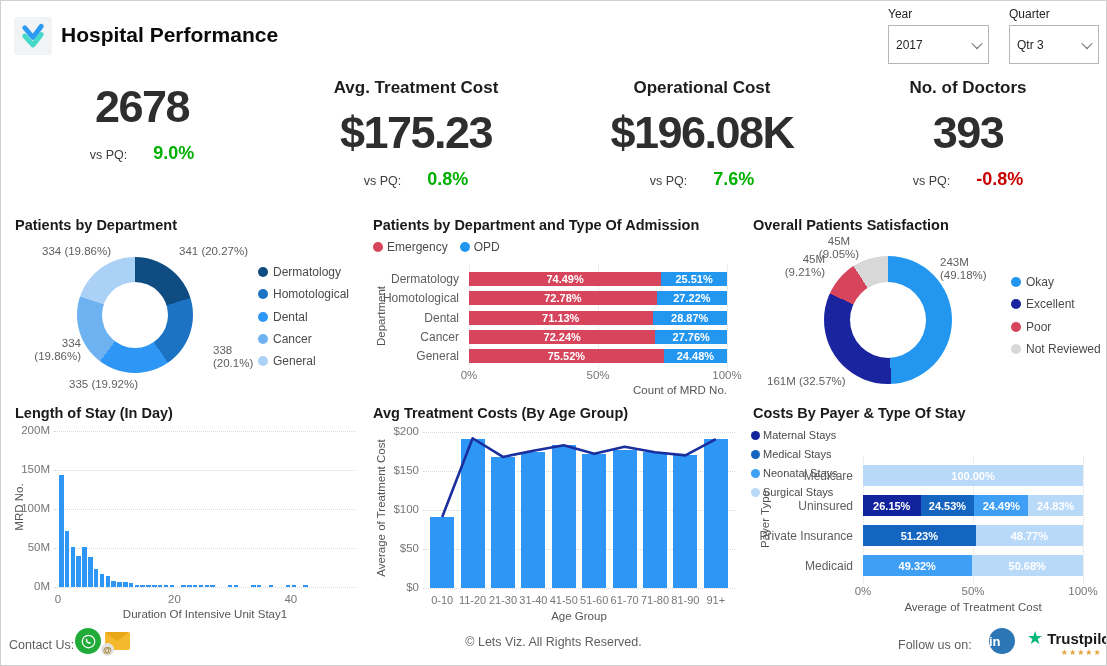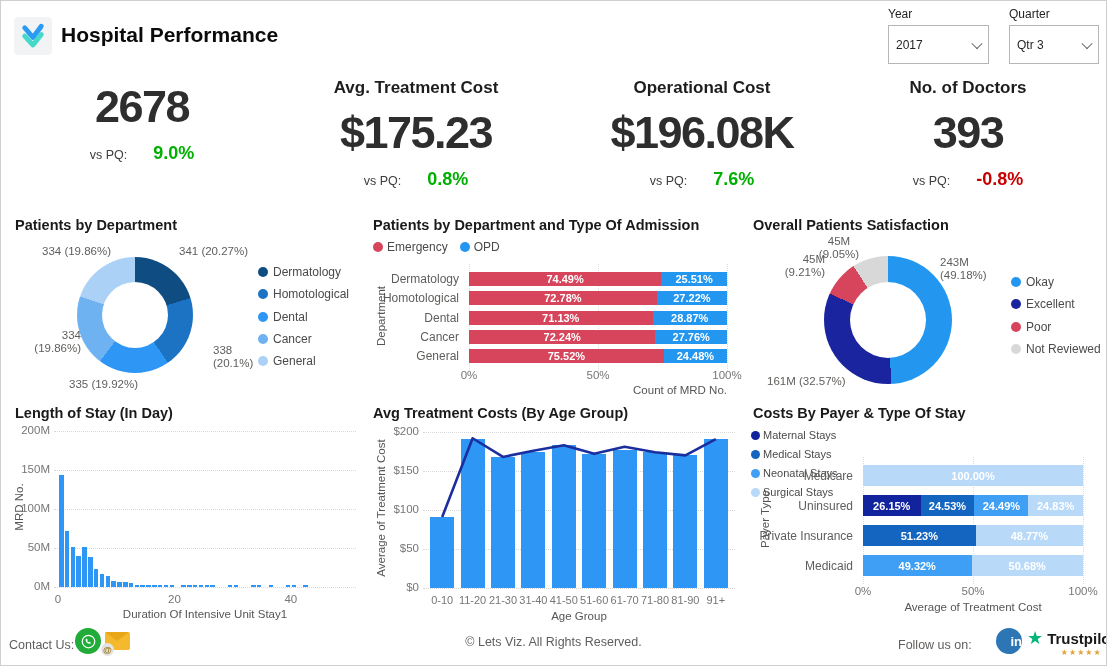--- a/index.html
+++ b/index.html
@@ -48,21 +48,21 @@
   
   .footer-text{position:absolute;font-size:12.5px;color:#605e5c;}
   .wa-icon{position:absolute;width:26px;height:26px;border-radius:50%;background:#21ab38;
            display:flex;align-items:center;justify-content:center;cursor:pointer;}
   .mail-icon{position:absolute;width:25px;height:18px;background:#f5b92e;border-radius:2px;cursor:pointer;}
   .mail-flap{position:absolute;left:0;top:0;width:0;height:0;border-left:12.5px solid transparent;
              border-right:12.5px solid transparent;border-top:9px solid #e9a616;}
   .mail-at{position:absolute;left:-4px;bottom:-6px;width:13px;height:13px;border-radius:50%;background:#e3e3e3;
            color:#9a7714;font-size:9px;font-weight:700;display:flex;align-items:center;justify-content:center;}
   .li-icon{position:absolute;width:26px;height:26px;border-radius:50%;background:#2d76b5;color:#fff;
-           font-size:13px;font-weight:700;display:flex;align-items:center;justify-content:flex-end;cursor:pointer;margin-left:7px;}
+           font-size:13px;font-weight:700;display:flex;align-items:center;justify-content:flex-start;cursor:pointer;}
   .tp{position:absolute;cursor:pointer;}
   .tp-row{display:flex;align-items:center;gap:4px;}
   .tp-star{color:#00B67A;font-size:18px;line-height:18px;}
   .tp-name{font-size:15px;font-weight:700;color:#191919;}
   .tp-stars{font-size:8px;letter-spacing:1px;color:#e2a33a;text-align:center;margin-top:1px;padding-left:20px;}
 </style>
 </head>
 <body>
 
 <div class="canvas">
@@ -130,21 +130,21 @@
       <div class="callout" style="left: 168px; top: 32px;">
         <div>341 (20.27%)</div>
       </div>
       <div class="callout" style="left: 202px; top: 131px;">
         <div>338</div>
         <div>(20.1%)</div>
       </div>
       <div class="callout" style="left: 58px; top: 165px;">
         <div>335 (19.92%)</div>
       </div>
-      <div class="callout" style="left: 22px; top: 116px; width: 48px; text-align: right;">
+      <div class="callout" style="left: 22px; top: 124px; width: 48px; text-align: right;">
         <div>334</div>
         <div>(19.86%)</div>
       </div>
       <div class="callout" style="left: 31px; top: 32px;">
         <div>334 (19.86%)</div>
       </div>
       <div class="legend-item" style="left: 247px; top: 52px;">
         <div class="dot" style="background: rgb(15, 76, 129);"></div>
         <span>Dermatology</span>
       </div>

